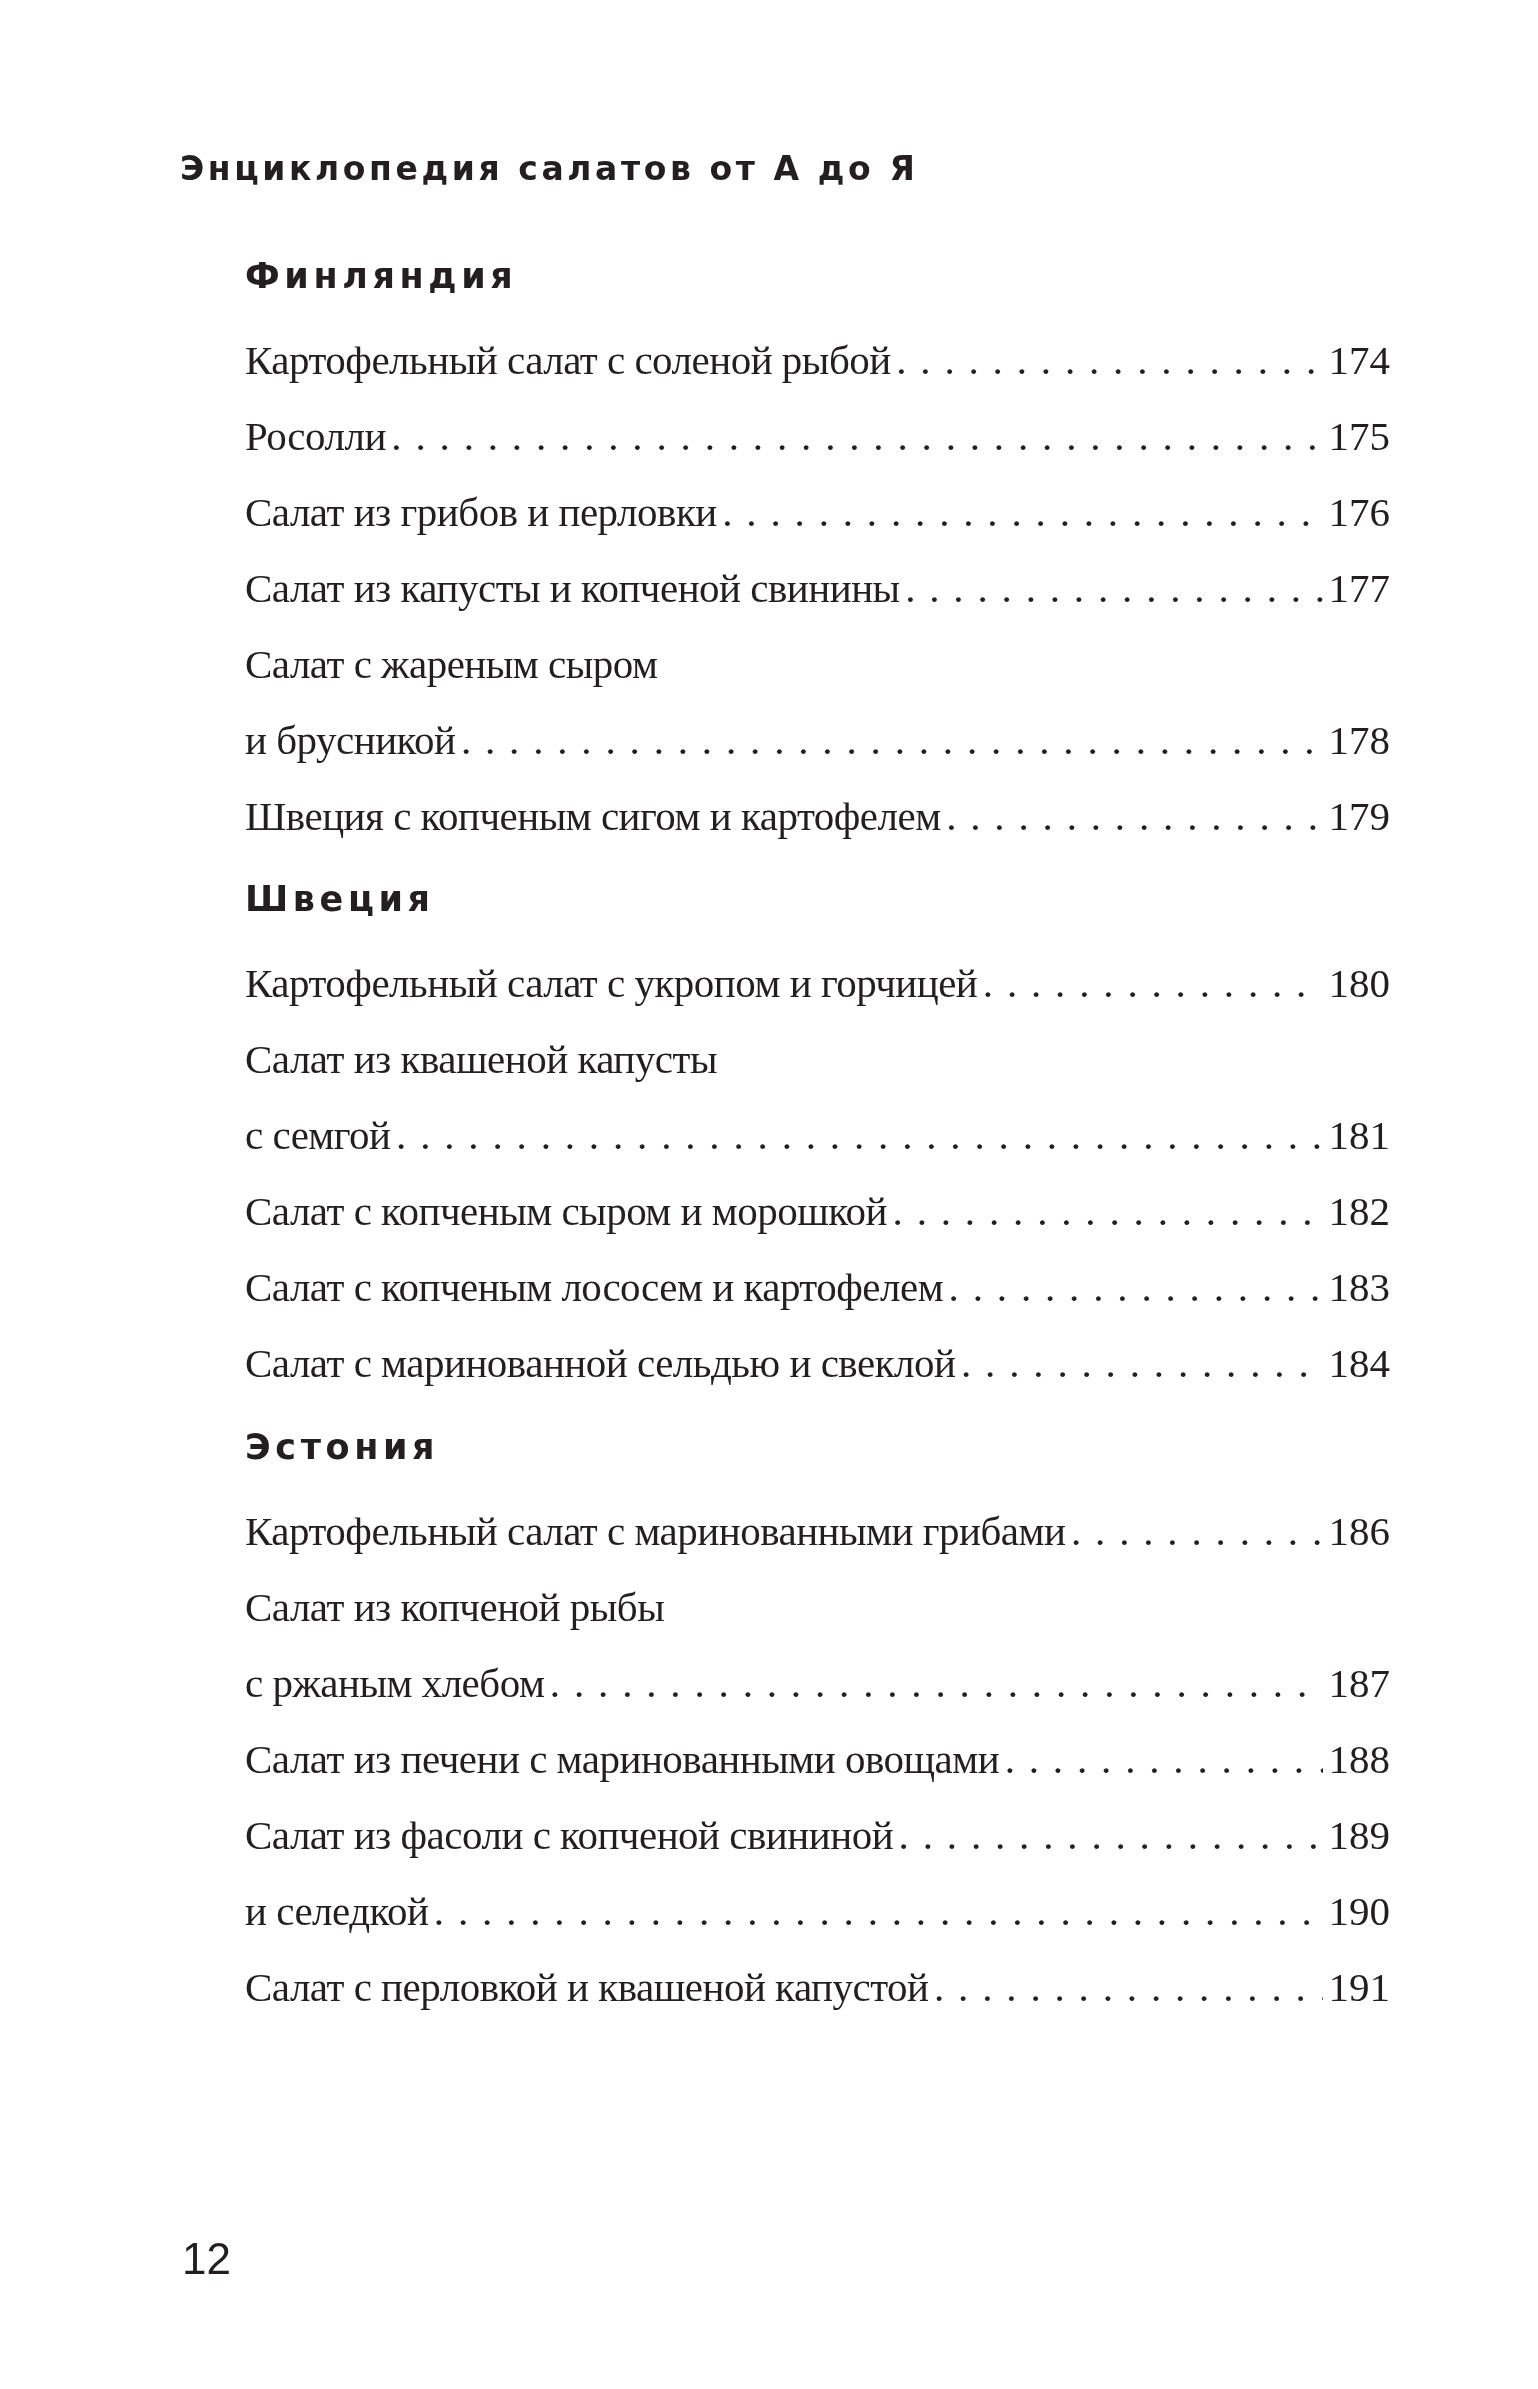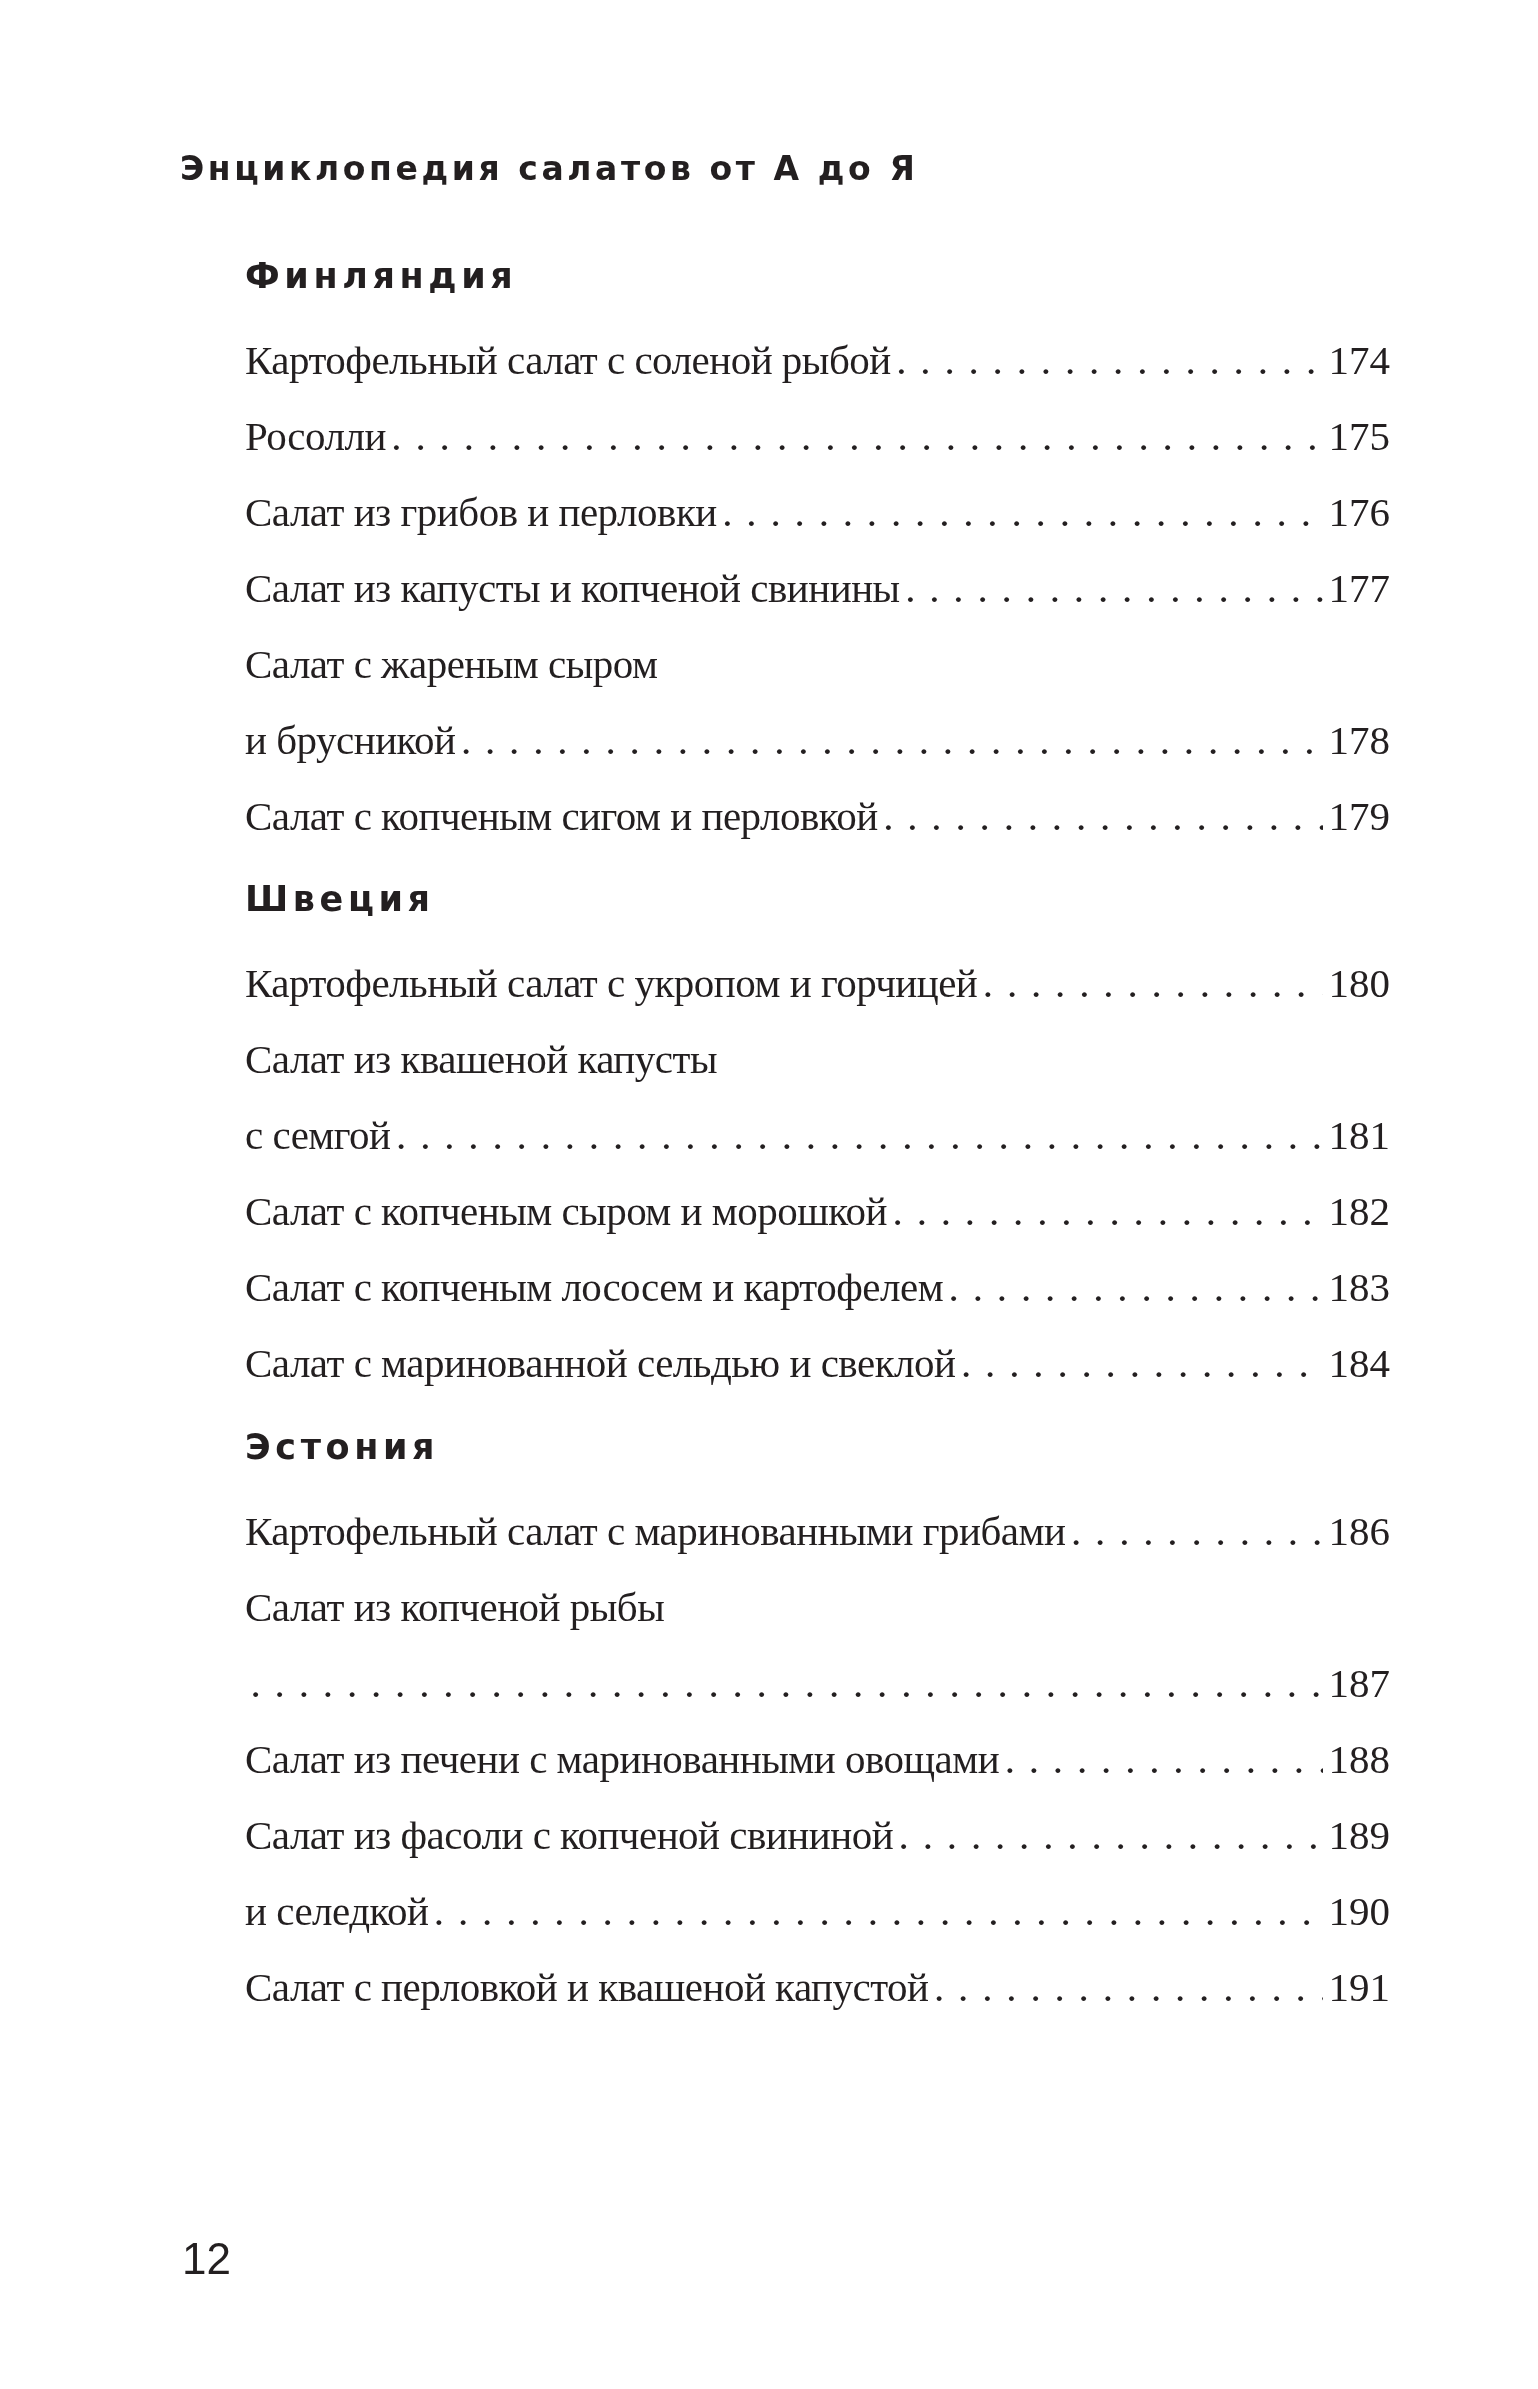--- a/index.html
+++ b/index.html
@@ -67,21 +67,21 @@
       </div>
       <div class="entry">
         <span class="label">Салат с жареным сыром</span>
       </div>
       <div class="entry">
         <span class="label">и брусникой</span>
         <span class="leader"></span>
         <span class="page-num">178</span>
       </div>
       <div class="entry">
-        <span class="label">Салат с копченым сигом и перловкой</span>
+        <span class="label">Швеция с копченым сигом и картофелем</span>
         <span class="leader"></span>
         <span class="page-num">179</span>
       </div>
     </div>
 
     <div class="section sec-sweden">
       <div class="section-heading">Швеция</div>
 
       <div class="entry">
         <span class="label">Картофельный салат с укропом и горчицей</span>
@@ -118,20 +118,21 @@
 
       <div class="entry">
         <span class="label">Картофельный салат с маринованными грибами</span>
         <span class="leader"></span>
         <span class="page-num">186</span>
       </div>
       <div class="entry">
         <span class="label">Салат из копченой рыбы</span>
       </div>
       <div class="entry">
+        <span class="label">с ржаным хлебом</span>
         <span class="leader"></span>
         <span class="page-num">187</span>
       </div>
       <div class="entry">
         <span class="label">Салат из печени с маринованными овощами</span>
         <span class="leader"></span>
         <span class="page-num">188</span>
       </div>
       <div class="entry">
         <span class="label">Салат из фасоли с копченой свининой</span>

